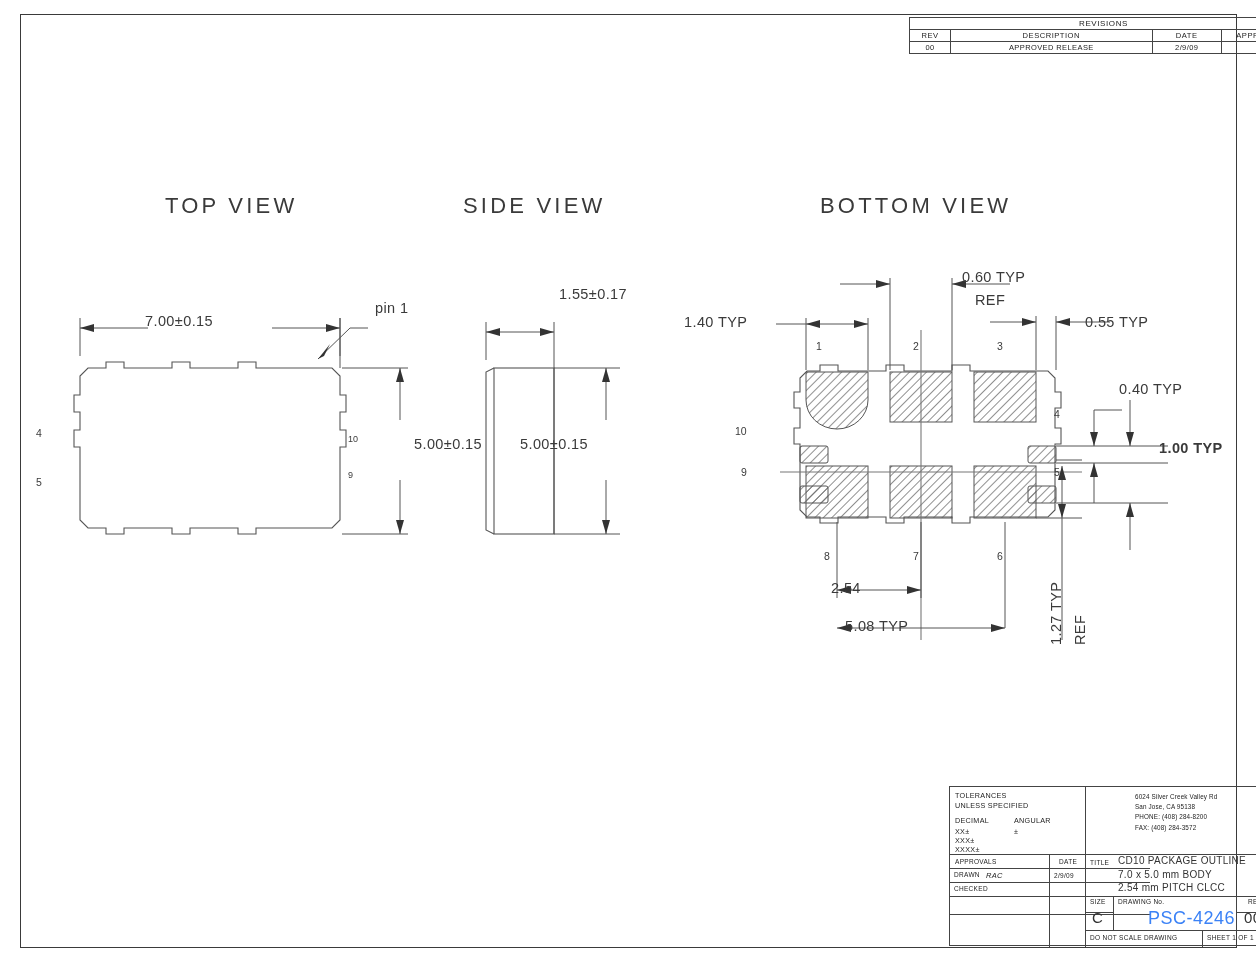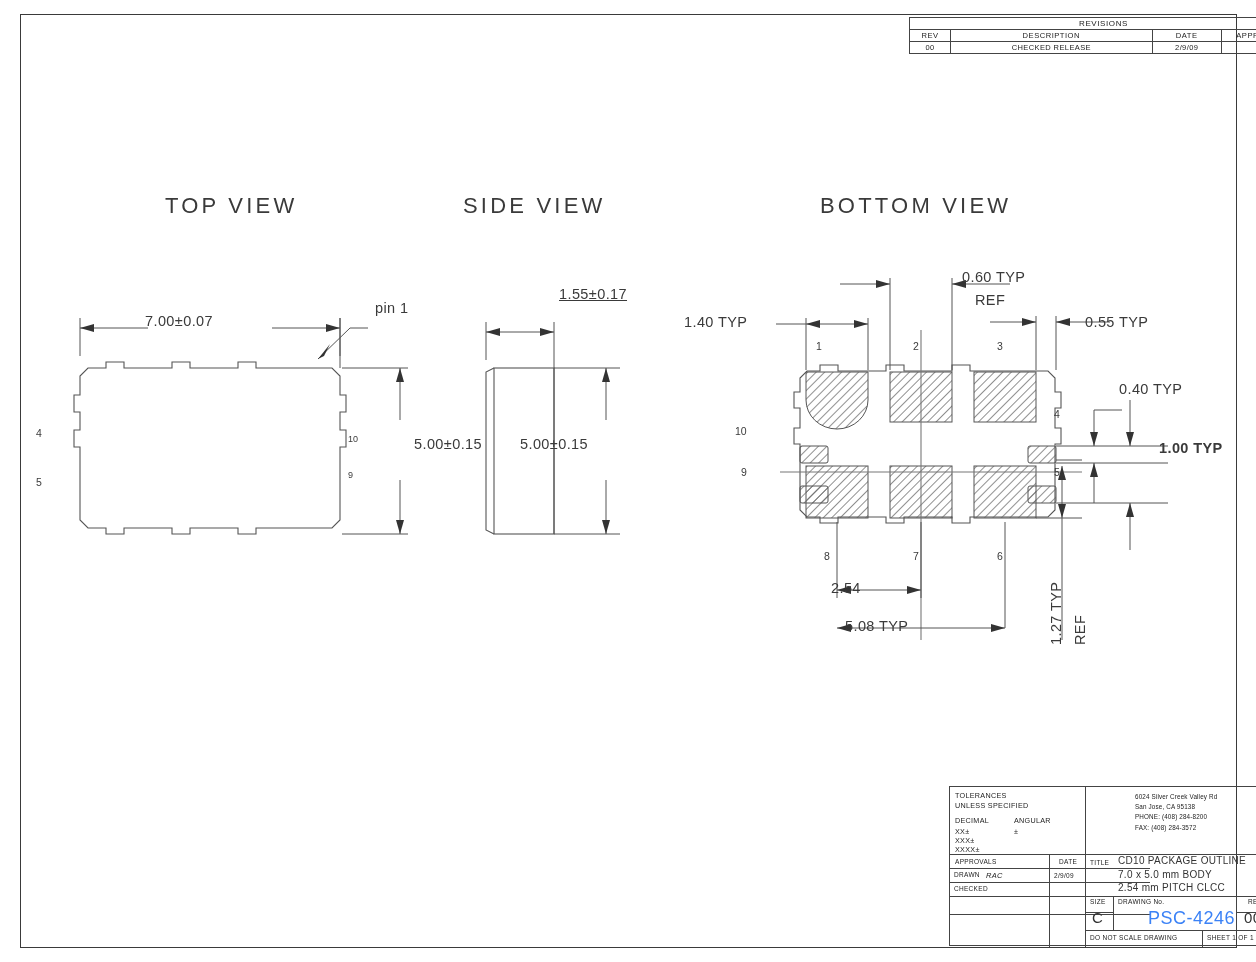--- a/index.html
+++ b/index.html
@@ -49,21 +49,21 @@
       <td colspan="4" class="rev-title">REVISIONS</td>
     </tr>
     <tr class="rev-hdr">
       <td style="width:34px">REV</td>
       <td style="width:171px">DESCRIPTION</td>
       <td style="width:58px">DATE</td>
       <td style="width:64px">APPROVED</td>
     </tr>
     <tr>
       <td>00</td>
-      <td>CHECKED RELEASE</td>
+      <td>APPROVED RELEASE</td>
       <td>2/9/09</td>
       <td></td>
     </tr>
   </tbody>
     </table>
 
   <div class="txt view-title" style="left:165px;top:193px;">TOP VIEW</div>
 
   <svg width="420" height="330" style="position:absolute;left:60px;top:290px;">
     <g fill="none" stroke="#555" stroke-width="1.2">
@@ -93,21 +93,21 @@
 
     <g fill="#333">
       <polygon points="20,38 34,34 34,42"></polygon>
       <polygon points="280,38 266,34 266,42"></polygon>
       <polygon points="340,78 336,92 344,92"></polygon>
       <polygon points="340,244 336,230 344,230"></polygon>
       <polygon points="258,69 270,54 264,66"></polygon>
     </g>
   </svg>
 
-  <div class="txt dim" style="left:145px;top:313px;">7.00±0.07</div>
+  <div class="txt dim" style="left:145px;top:313px;">7.00±0.15</div>
   <div class="txt dim" style="left:414px;top:436px;">5.00±0.15</div>
   <div class="txt dim" style="left:375px;top:300px;">pin 1</div>
   <div class="txt pin-n" style="left:36px;top:427px;">4</div>
   <div class="txt pin-n" style="left:36px;top:476px;">5</div>
   <div class="txt pin-n-sm" style="left:348px;top:434px;">10</div>
   <div class="txt pin-n-sm" style="left:348px;top:470px;">9</div>
 
   <div class="txt view-title" style="left:463px;top:193px;">SIDE VIEW</div>
 
   <svg width="220" height="330" style="position:absolute;left:480px;top:290px;">
@@ -127,21 +127,21 @@
       <line x1="126" y1="190" x2="126" y2="244" stroke-width="1"></line>
     </g>
     <g fill="#333">
       <polygon points="6,42 20,38 20,46"></polygon>
       <polygon points="74,42 60,38 60,46"></polygon>
       <polygon points="126,78 122,92 130,92"></polygon>
       <polygon points="126,244 122,230 130,230"></polygon>
     </g>
   </svg>
 
-  <div class="txt dim" style="left:559px;top:286px;text-decoration:underline;">1.55±0.17</div>
+  <div class="txt dim" style="left:559px;top:286px;">1.55±0.17</div>
   <div class="txt dim" style="left:520px;top:436px;">5.00±0.15</div>
 
   <div class="txt view-title" style="left:820px;top:193px;">BOTTOM VIEW</div>
 
   <svg width="560" height="420" style="position:absolute;left:690px;top:260px;">
     <defs>
       <pattern id="hatch" width="6" height="6" patternTransform="rotate(45)" patternUnits="userSpaceOnUse">
         <line x1="0" y1="0" x2="0" y2="6" stroke="#6a6a6a" stroke-width="1.5"></line>
       </pattern>
       <clipPath id="pin1clip">

